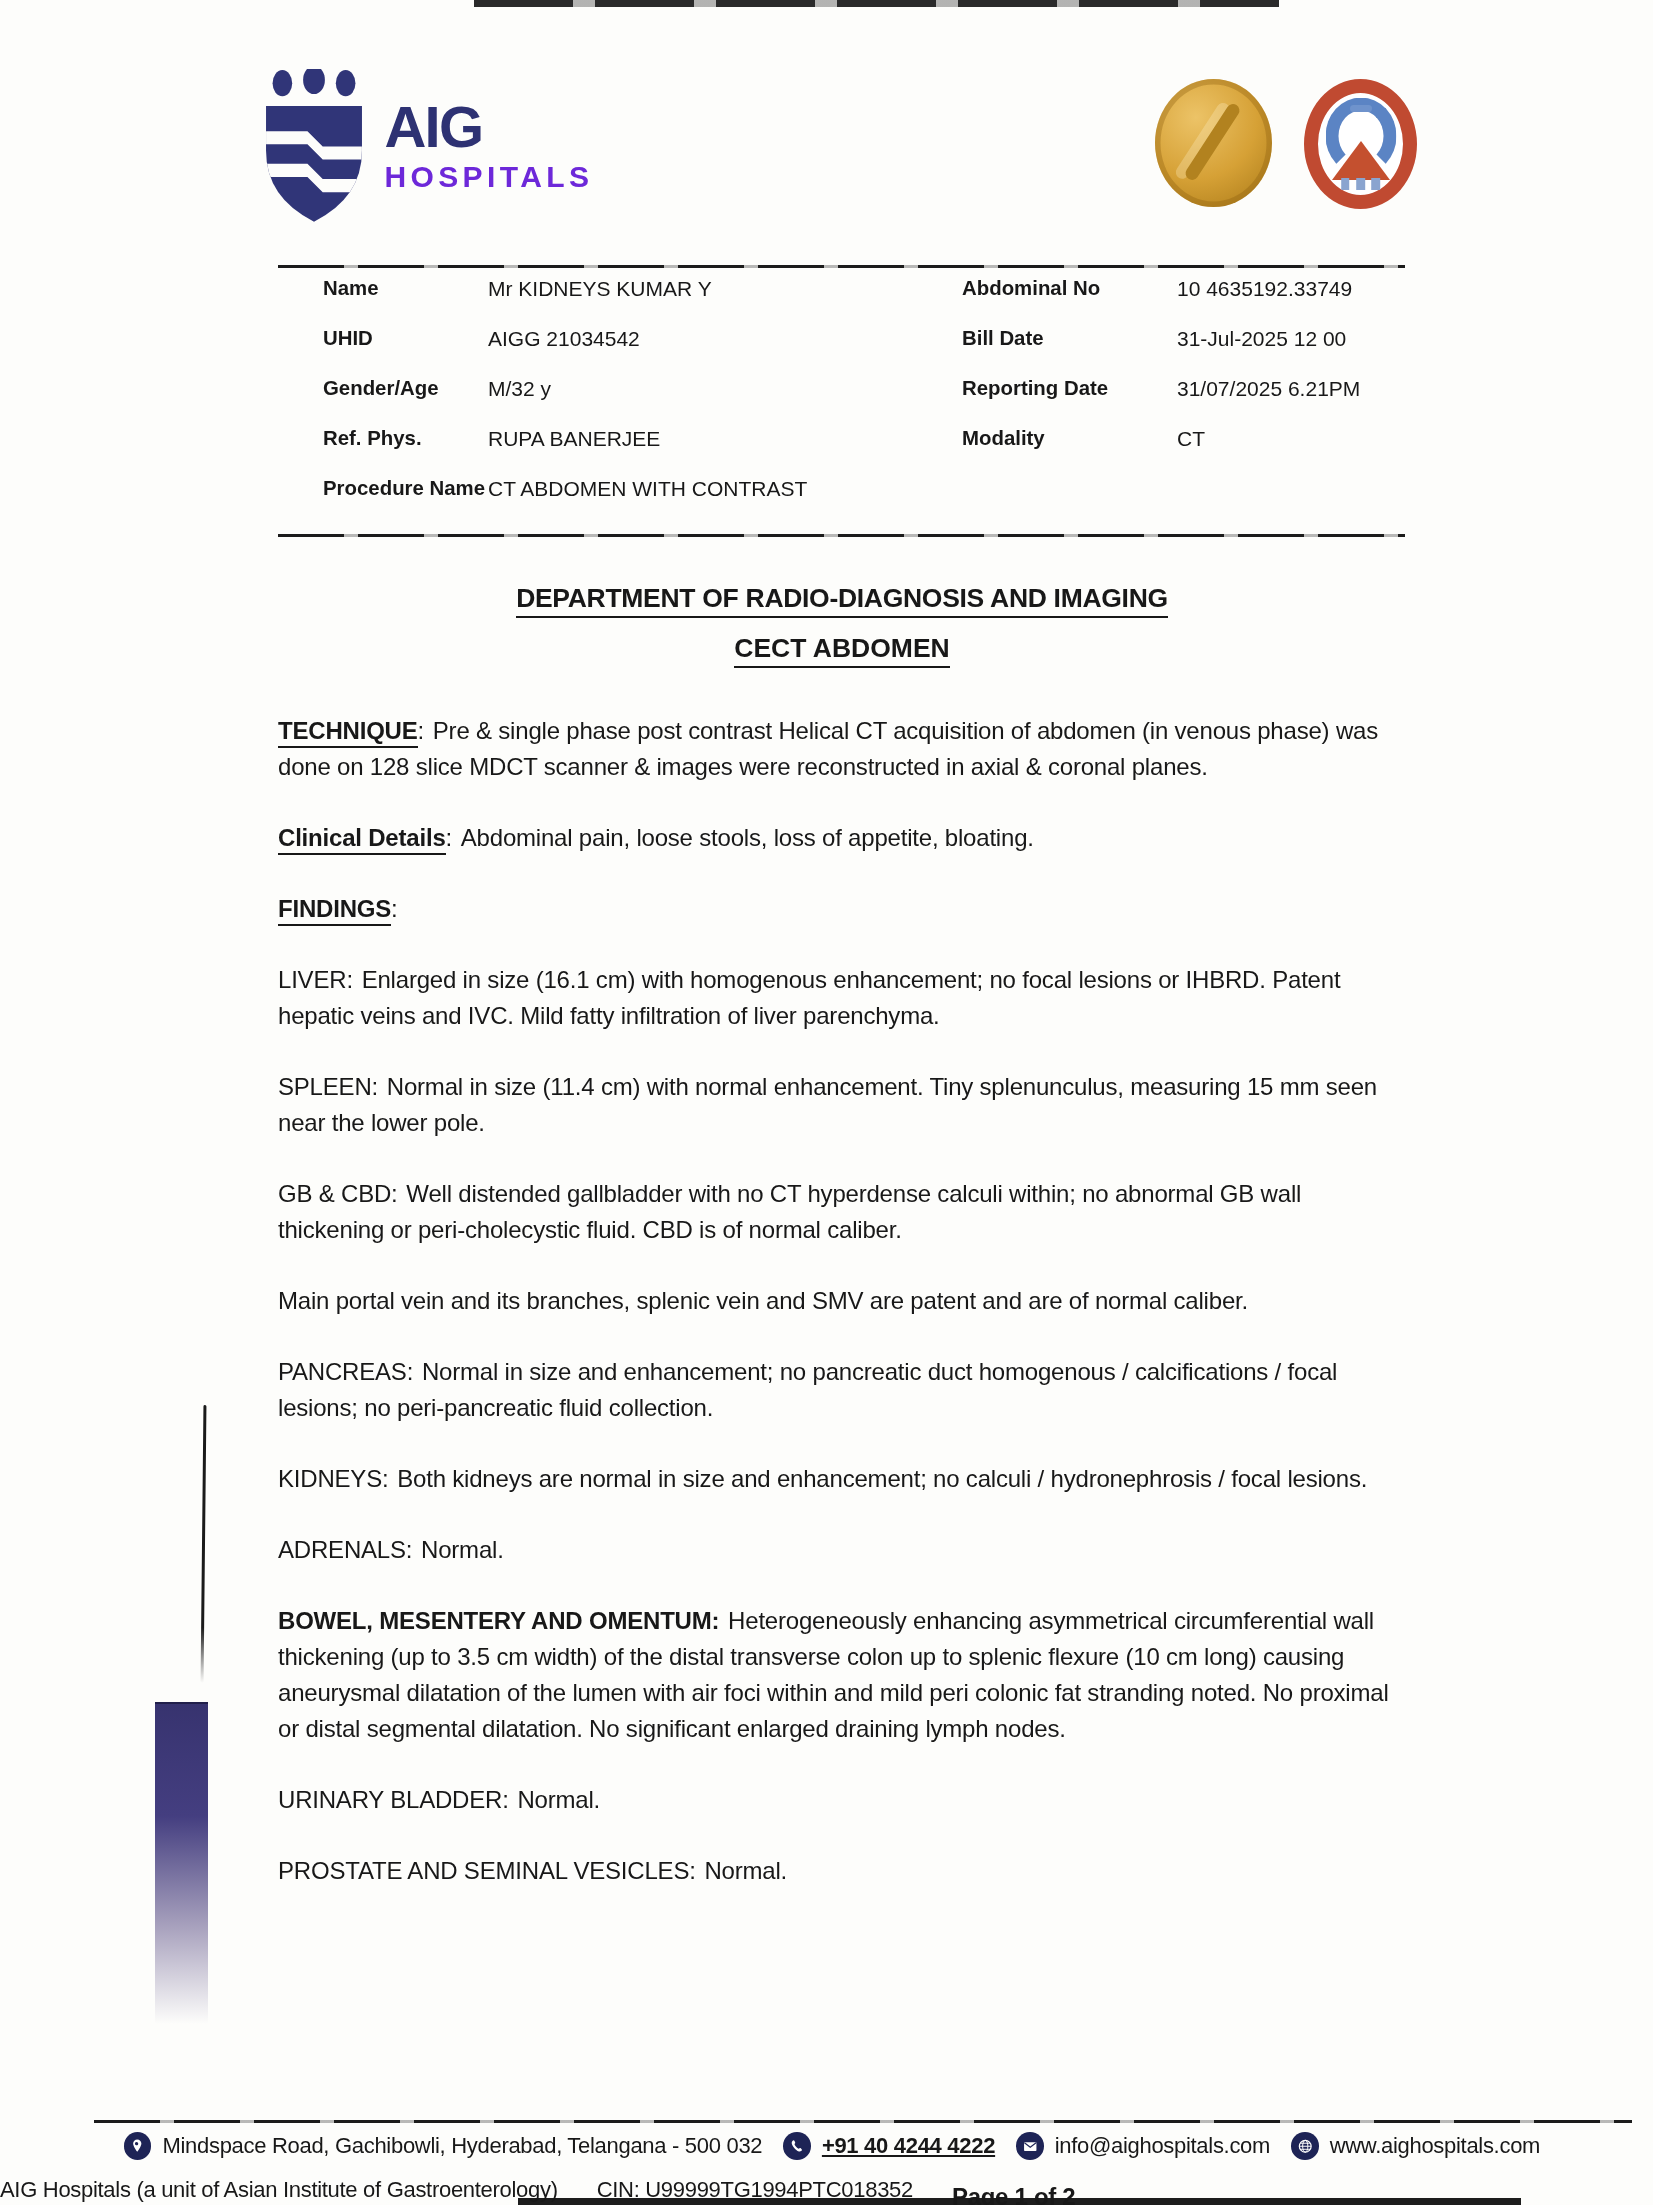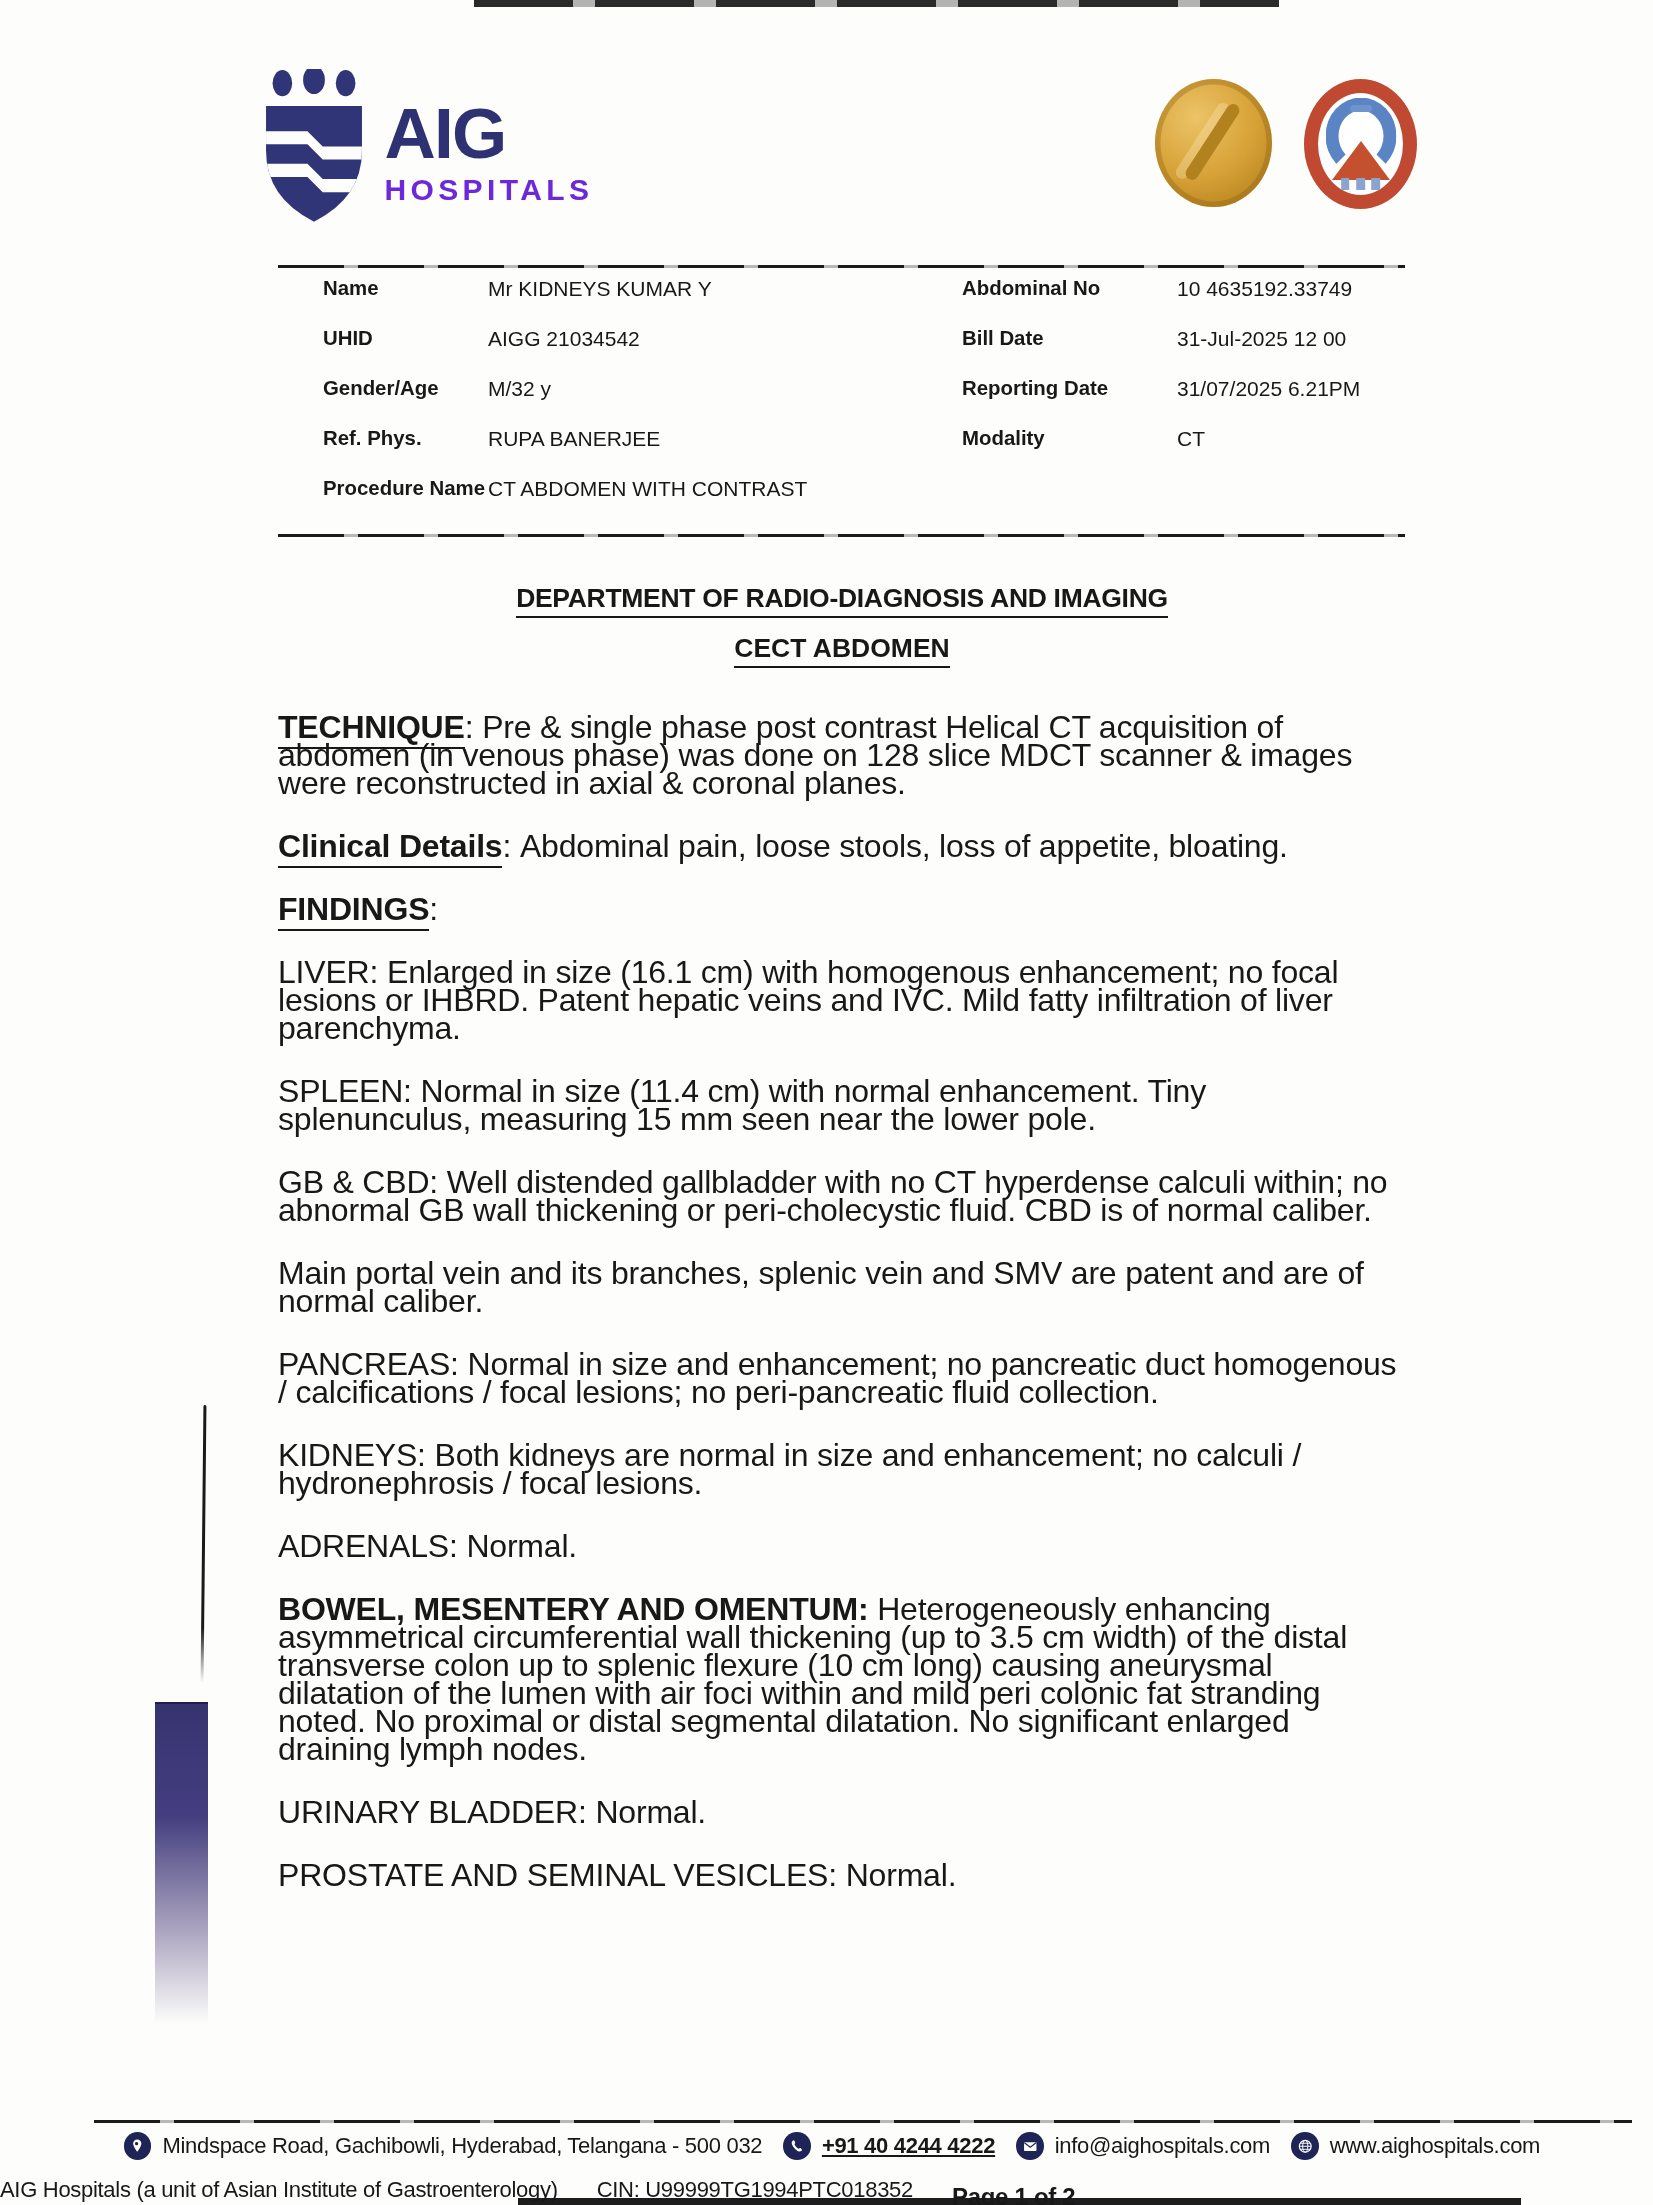--- a/index.html
+++ b/index.html
@@ -17,21 +17,21 @@
     background:linear-gradient(#1a1a1a 80%, rgba(26,26,26,0)); border-radius:2.2px; transform:rotate(.6deg); }
   .left-smudge { position:absolute; left:155px; top:1702px; width:53px; height:320px;
     background:linear-gradient(#37336f 0%, #443e80 35%, rgba(100,88,140,.55) 70%, rgba(140,125,170,0) 100%);
     border-top:2.2px solid #211f4a; }
 
   
   .header { position:absolute; top:69px; left:259px; right:237px;
     display:flex; justify-content:space-between; align-items:flex-start; }
   .logo { display:flex; align-items:flex-start; }
   .logo-text { margin-left:15.4px; margin-top:29px; }
-  .logo-aig { font-size:71px; font-weight:800; color:#2e3273; letter-spacing:-1.7px; line-height:1; }
+  .logo-aig { font-size:58px; font-weight:800; color:#2e3273; letter-spacing:-1.7px; line-height:1; }
   .logo-hosp { font-size:30px; font-weight:600; color:#6d28d9; letter-spacing:4.4px; margin-top:4.4px; }
   .badges { display:flex; gap:32px; margin-top:10px; }
   .coin { width:117px; height:128px; border-radius:50%; position:relative; overflow:hidden;
     background:radial-gradient(circle at 35% 30%, #ecc367, #d6a136 52%, #a87816 100%);
     box-shadow:inset 0 0 0 5.5px rgba(140,95,15,.35); }
   .coin::after { content:""; position:absolute; left:51px; top:19px; width:13.2px; height:88px;
     background:#b2821f; border-radius:6.6px; transform:rotate(33deg);
     box-shadow:-8.8px 4.4px 0 rgba(255,244,210,.28); }
   .qbadge { width:85px; height:102px; border:14.3px solid #c04a31; border-radius:50%;
     background:#fff; position:relative; }
@@ -61,21 +61,21 @@
   .prow .c4 { flex:1; font-size:21px; }
 
   
   .titles { position:absolute; top:583px; left:278px; right:248px; text-align:center; }
   .title-main { font-size:26.5px; font-weight:700; letter-spacing:-0.3px; }
   .title-main span, .title-sub span { border-bottom:2.8px solid #181818; padding-bottom:2.8px; }
   .title-sub { font-size:26.5px; font-weight:700; margin-top:19.3px; }
 
   
   .content { position:absolute; top:700px; left:278px; right:248px; }
-  .para { font-size:32px; line-height:28px; letter-spacing:-0.2px; margin:35px 0 0; }
+  .para { font-size:24px; line-height:36px; letter-spacing:-0.2px; margin:35px 0 0; }
   .para:first-child { margin-top:13.2px; }
   .lbl-u { font-weight:700; border-bottom:2.8px solid #181818; padding-bottom:1.7px; }
   .lbl-b { font-weight:700; }
   .colon { margin-right:8.8px; }
 
   
   .foot1 { position:absolute; top:2132px; left:0; width:100%;
     display:flex; justify-content:center; align-items:center; gap:11px;
     font-size:22px; font-weight:500; letter-spacing:-0.3px; }
   .foot1 .ico { width:27.6px; height:27.6px; border-radius:50%; background:#1e2456; flex:0 0 auto;

